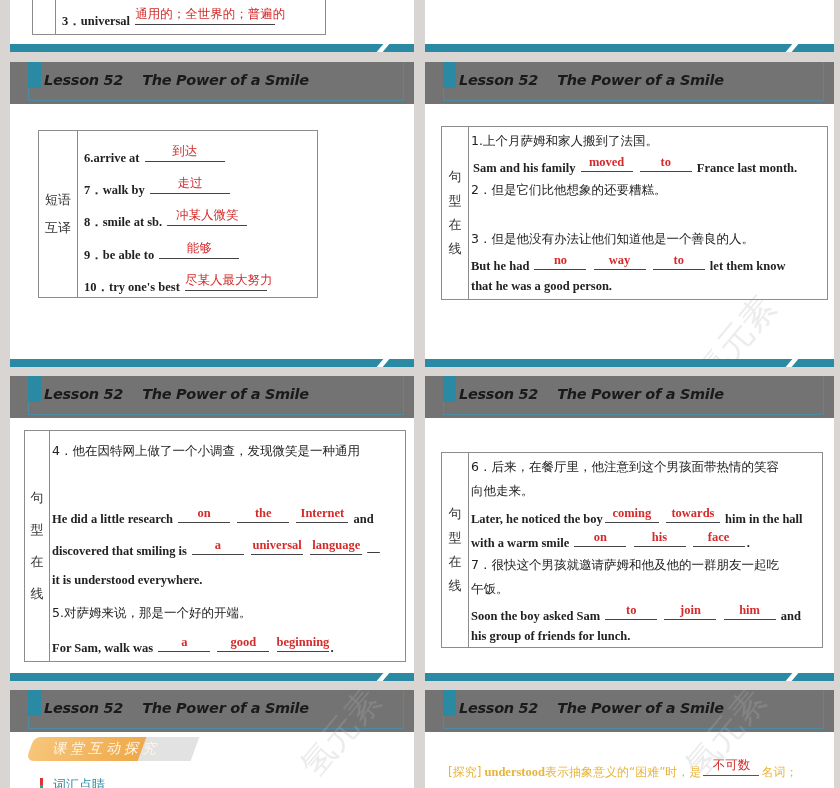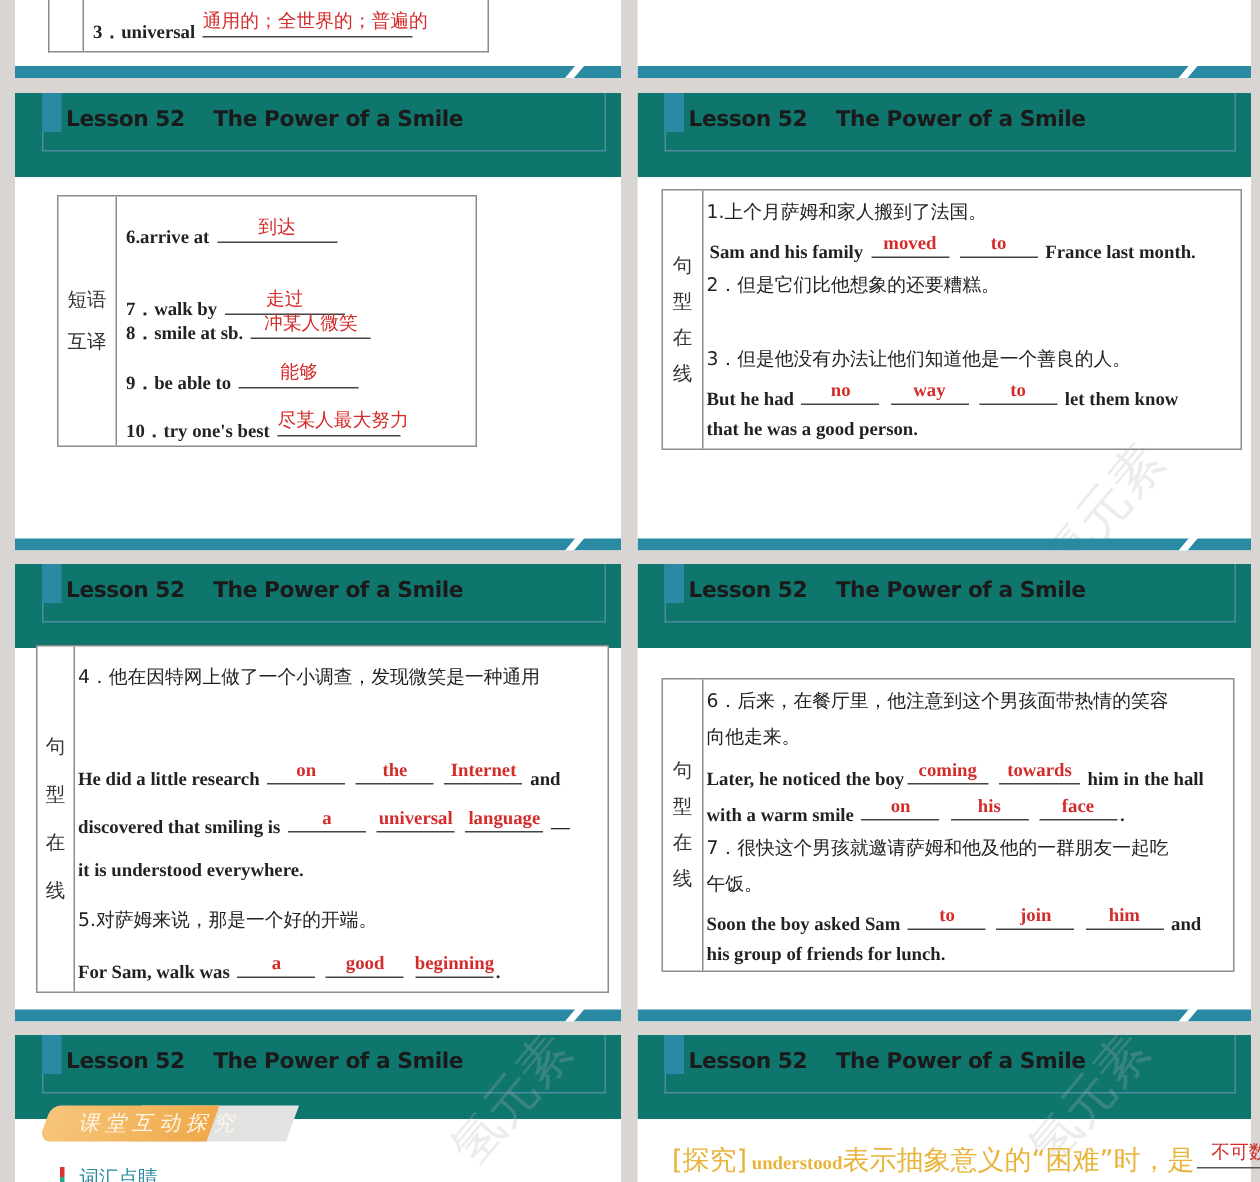--- a/index.html
+++ b/index.html
@@ -13,21 +13,21 @@
     position: absolute; background: #ffffff; overflow: hidden;
   }
   .slide-footer-bar {
     position: absolute; left: 0; right: 0; height: 8px; background: #2a8aa3;
   }
   .slide-footer-bar .notch {
     position: absolute; top: -2px; width: 6px; height: 12px; background: #ffffff;
     transform: skewX(-40deg);
   }
   .header-band {
-    position: absolute; left: 0; right: 0; height: 56px; background: #0f766e;
+    position: absolute; left: 0; right: 0; height: 42px; background: #737373; font-style: italic;
   }
   .header-box {
     position: absolute; left: 18px; right: 10px; top: 0; height: 38px;
     border-bottom: 1.5px solid #4d8ca0;
     border-right: 1.5px solid #4d8ca0;
     border-left: 1.5px solid #4d8ca0;
     border-top: none;
   }
   .header-box:after { content: ""; }
   .header-accent {
@@ -85,21 +85,21 @@
   }
   .sub-head {
     position: absolute; left: 40px; top: 776px; display: flex; align-items: center;
   }
   .sub-head .bar { width: 3px; height: 14px; background: linear-gradient(#d33 0 50%, #2a8 50% 100%); margin-right: 10px; }
   .sub-head .txt { color: #2a8aa3; font-family: "DejaVu Sans", sans-serif; font-size: 13px; }
   .explore {
     position: absolute; left: 448px; top: 761px; white-space: nowrap;
     color: #e8b53a; font-size: 12.5px; font-weight: bold;
   }
-  .explore .cn2 { font-family: "DejaVu Sans", sans-serif; font-weight: normal; color: #e8b53a; font-size: 18px;}
+  .explore .cn2 { font-family: "DejaVu Sans", sans-serif; font-weight: normal; color: #e8b53a; font-size: 12px;}
 </style>
 </head>
 <body>
 
 <div class="slide" style="left:10px;top:0;width:404px;height:52px;">
   <div class="tbl" style="left:22px;top:-2px;width:292px;height:36px;border-top:none;">
     <div class="label-col" style="width:22px;"></div>
     <div class="body-col">
       <div class="line" style="top:12px;">
         <span>3．universal</span>
@@ -124,21 +124,21 @@
     <div class="header-title">Lesson 52    The Power of a Smile</div>
   </div>
   <div class="tbl" style="left:28px;top:68px;width:278px;height:166px;">
     <div class="label-col" style="width:38px;">
       <span>短语</span>
       <span style="height:10px;"></span>
       <span>互译</span>
     </div>
     <div class="body-col">
       <div class="line" style="top:16px;"><span>6.arrive at</span> <span class="blank" style="width:80px;"><span class="ans cnans">到达</span></span></div>
-      <div class="line" style="top:48px;"><span>7．walk by</span> <span class="blank" style="width:80px;margin-top:16px;"><span class="ans cnans">走过</span></span></div>
+      <div class="line" style="top:48px;"><span>7．walk by</span> <span class="blank" style="width:80px;"><span class="ans cnans">走过</span></span></div>
       <div class="line" style="top:80px;"><span>8．smile at sb.</span> <span class="blank" style="width:80px;"><span class="ans cnans">冲某人微笑</span></span></div>
       <div class="line" style="top:113px;"><span>9．be able to</span> <span class="blank" style="width:80px;"><span class="ans cnans">能够</span></span></div>
       <div class="line" style="top:145px;"><span>10．try one's best</span> <span class="blank" style="width:82px;"><span class="ans cnans">尽某人最大努力</span></span></div>
     </div>
   </div>
   <div class="slide-footer-bar" style="top:297px;">
       <span class="notch" style="left:370px;"></span>
     </div>
 </div>
 

